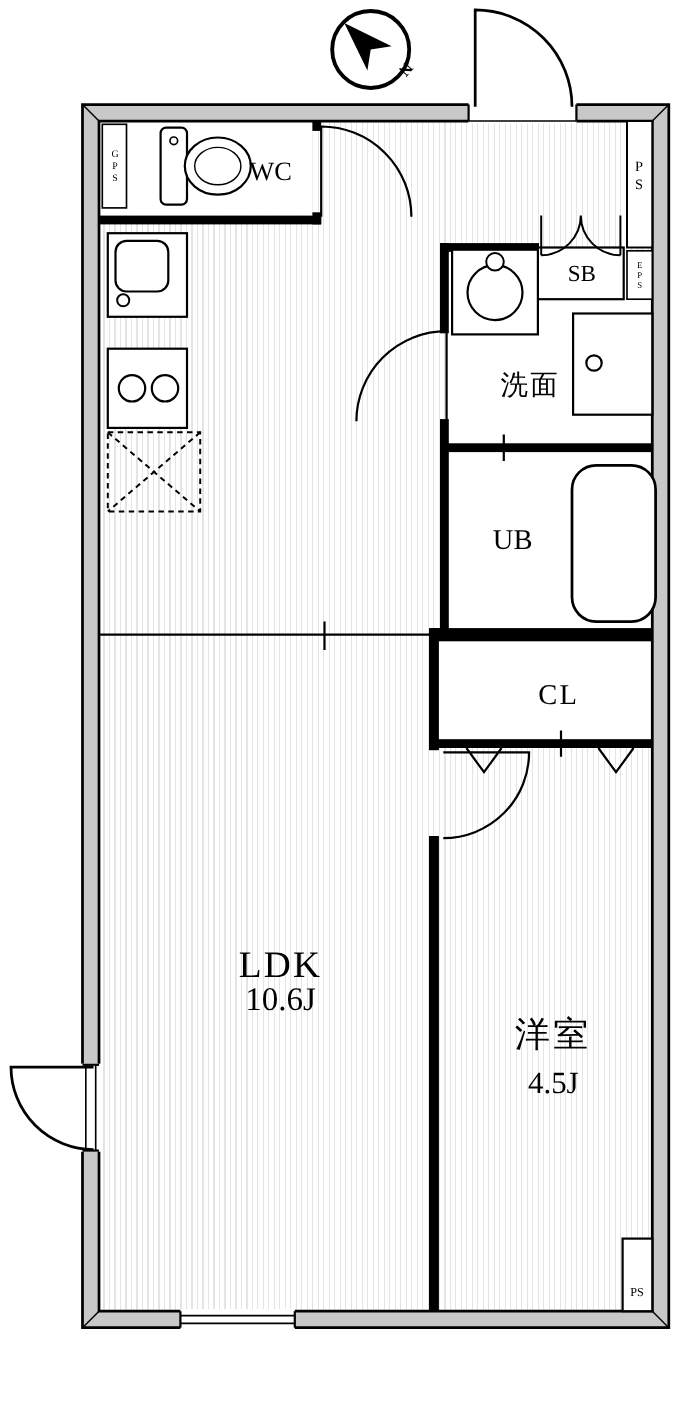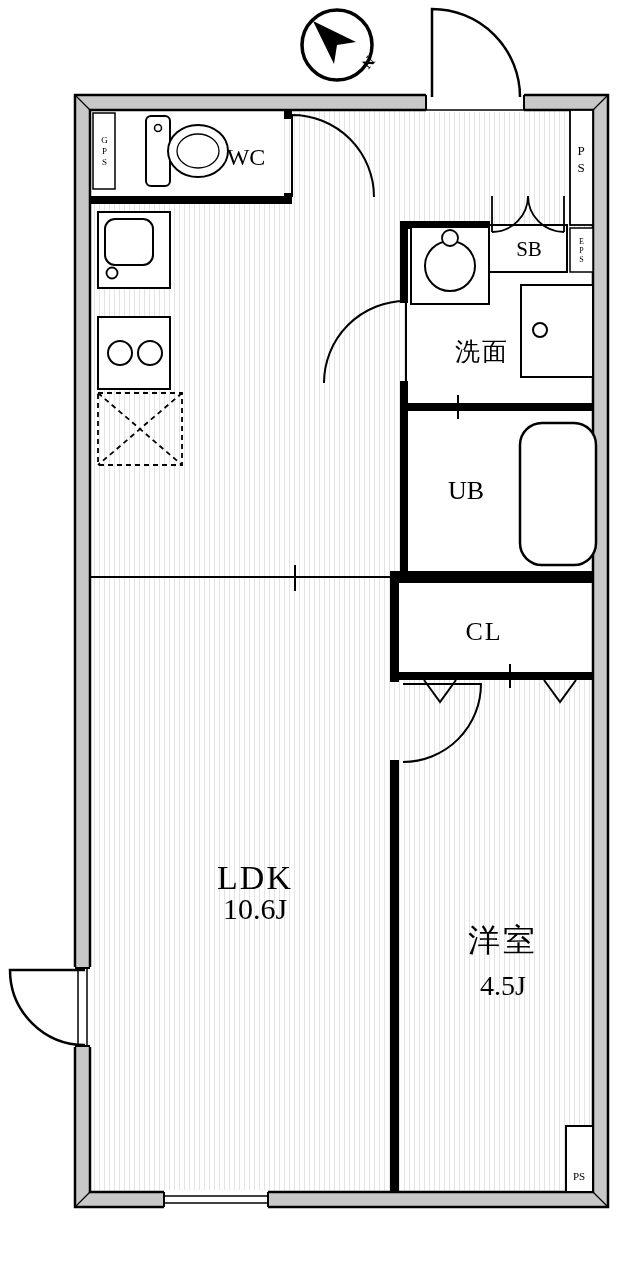--- a/index.html
+++ b/index.html
@@ -148,21 +148,21 @@
   <div class="label v" style="left:581px;top:160px;font-size:13px;letter-spacing:2px;">PS</div>
 
   <div class="label" style="left:529px;top:249px;font-size:21px;">SB</div>
 
   <div class="label v" style="left:581px;top:250px;font-size:8px;">EPS</div>
 
   <div class="label" style="left:462px;top:351px;font-size:25px;letter-spacing:2px;margin-left:20px;">洗面</div>
 
   <div class="label" style="left:466px;top:491px;font-size:26px;">UB</div>
 
-  <div class="label" style="left:484px;top:632px;font-size:26px;letter-spacing:2px;">CL</div>
+  <div class="label" style="left:508px;top:632px;font-size:26px;letter-spacing:2px;">CL</div>
 
   <div class="label" style="left:255px;top:878px;font-size:34px;letter-spacing:2px;text-align:center;">LDK</div>
   <div class="label" style="left:255px;top:909px;font-size:30px;">10.6J</div>
 
   <div class="label" style="left:503px;top:940px;font-size:32px;letter-spacing:3px;">洋室</div>
   <div class="label" style="left:503px;top:986px;font-size:28px;">4.5J</div>
 
   <div class="label" style="left:579px;top:1176px;font-size:11px;">PS</div>
 
 </div>

